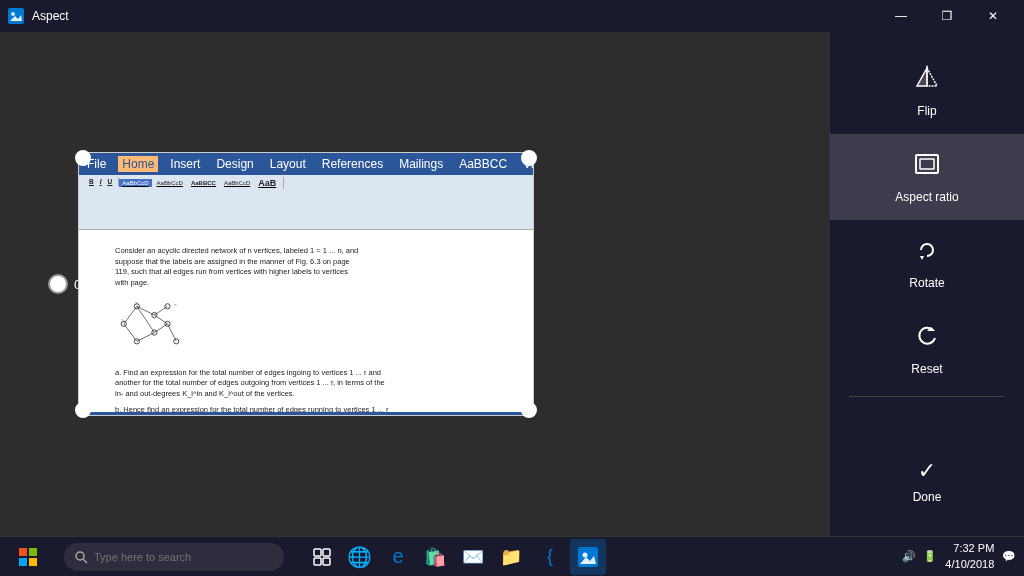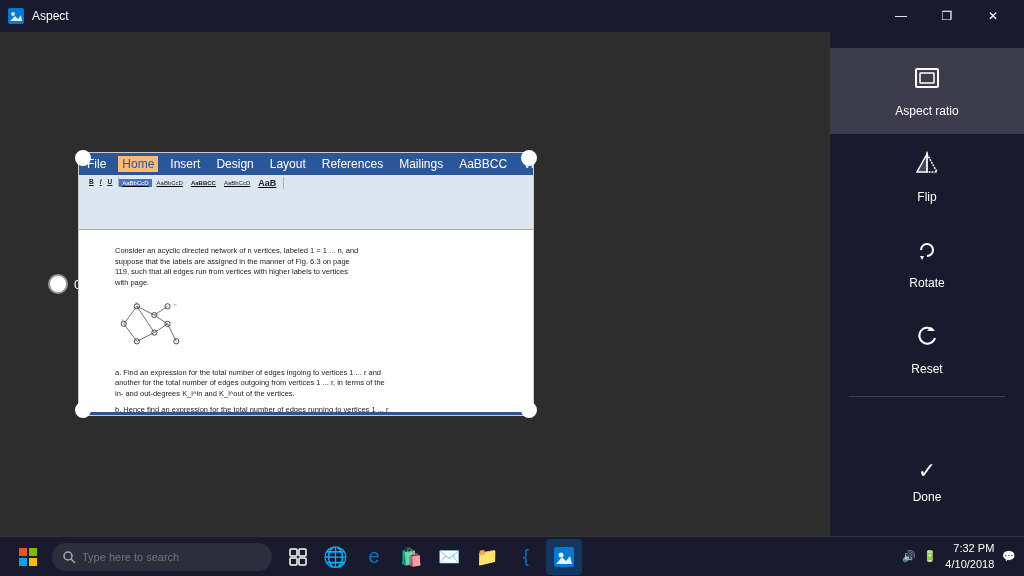--- a/index.html
+++ b/index.html
@@ -196,21 +196,21 @@
     .taskbar {
       position: absolute;
       bottom: 0;
       left: 0;
       right: 0;
       height: 40px;
       background: #1a1a2e;
       display: flex;
       align-items: center;
       padding: 0 8px;
-      gap: 4px;
+      gap: 16px;
       border-top: 1px solid #333;
       justify-content: flex-end;
     }
 
     .taskbar-start {
       width: 40px;
       height: 40px;
       display: flex;
       align-items: center;
       justify-content: center;
@@ -444,38 +444,38 @@
       <div class="word-statusbar">
         
         
       </div>
     </div>
 
   </div>
 
   <div class="right-panel">
 
+    <div class="panel-item">
+      <span class="panel-icon">
+        <svg width="28" height="28" viewBox="0 0 28 28" fill="none">
+          <polygon points="14,4 4,22 14,22" stroke="white" stroke-width="1.5" fill="rgba(255,255,255,0.2)"></polygon>
+          <polygon points="14,4 24,22 14,22" stroke="white" stroke-width="1.5" fill="none" stroke-dasharray="2,1"></polygon>
+        </svg>
+      </span>
+      <span class="panel-label">Flip</span>
+    </div>
+
     <div class="panel-item aspect-selected">
       <span class="panel-icon">
         <svg width="28" height="28" viewBox="0 0 28 28" fill="none">
           <rect x="3" y="5" width="22" height="18" rx="1" stroke="white" stroke-width="2"></rect>
           <rect x="7" y="9" width="14" height="10" rx="0.5" stroke="white" stroke-width="1.5"></rect>
         </svg>
       </span>
       <span class="panel-label">Aspect ratio</span>
-    </div>
-
-    <div class="panel-item">
-      <span class="panel-icon">
-        <svg width="28" height="28" viewBox="0 0 28 28" fill="none">
-          <polygon points="14,4 4,22 14,22" stroke="white" stroke-width="1.5" fill="rgba(255,255,255,0.2)"></polygon>
-          <polygon points="14,4 24,22 14,22" stroke="white" stroke-width="1.5" fill="none" stroke-dasharray="2,1"></polygon>
-        </svg>
-      </span>
-      <span class="panel-label">Flip</span>
     </div>
 
     <div class="panel-item">
       <span class="panel-icon">
         <svg width="28" height="28" viewBox="0 0 28 28" fill="none">
           <path d="M8 14 A6 6 0 1 1 14 20" stroke="white" stroke-width="2" fill="none"></path>
           <polygon points="7,20 11,20 9,24" fill="white"></polygon>
         </svg>
       </span>
       <span class="panel-label">Rotate</span>

